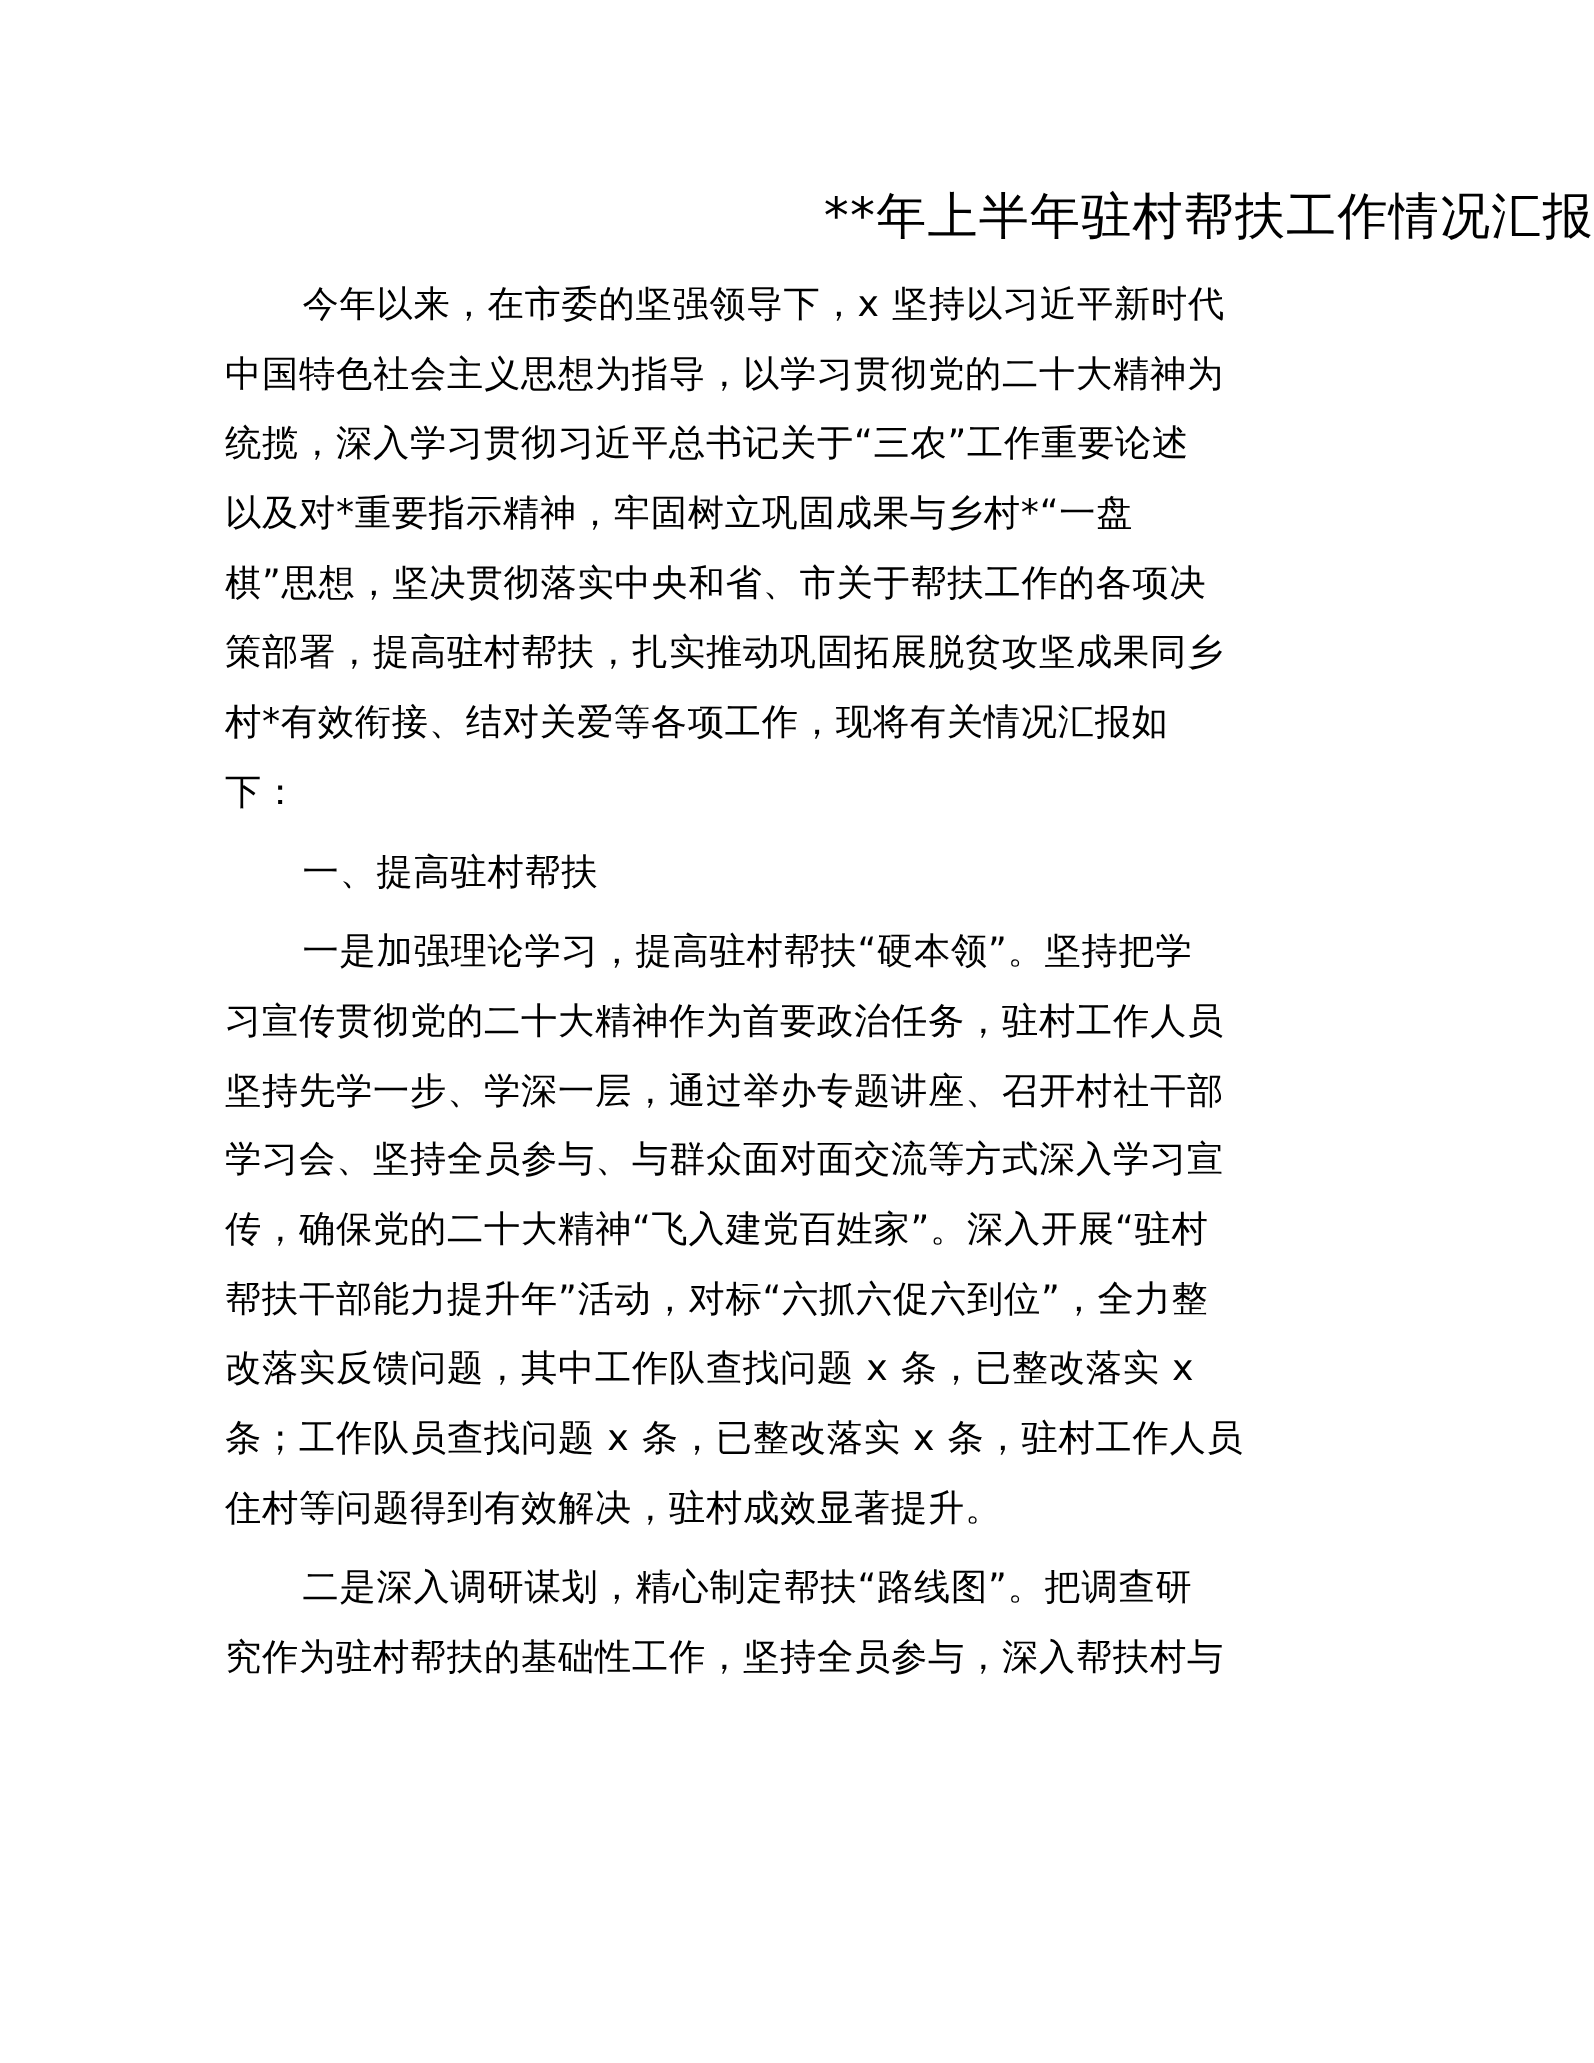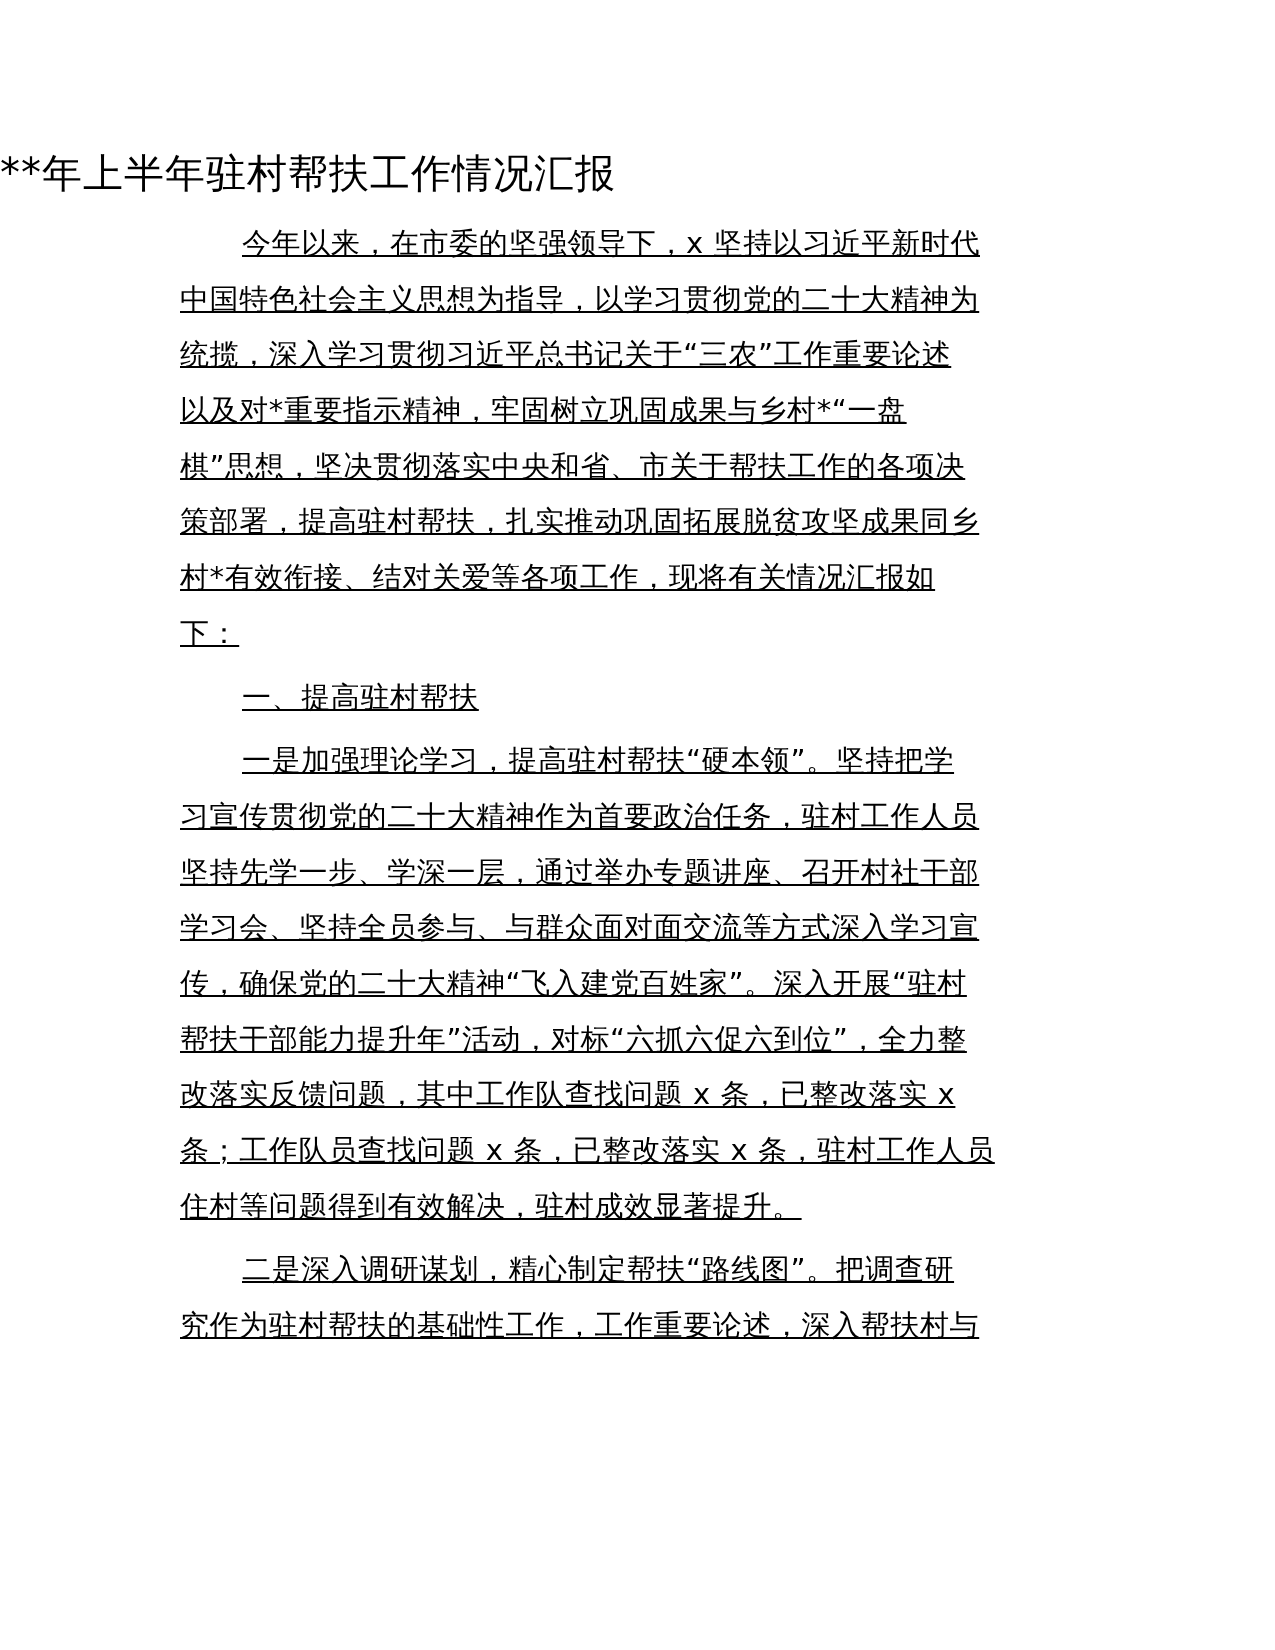--- a/index.html
+++ b/index.html
@@ -21,32 +21,31 @@
       top: 0;
       width: 1275px;
       height: 1650px;
       background: #ffffff;
     }
     .title {
       position: absolute;
       left: 0;
       top: 145px;
       width: 1275px;
-      text-align: left;
+      text-align: right;
       font-size: 40px;
       line-height: 56px;
       letter-spacing: 1px;
       white-space: nowrap;
     }
     .body-text {
       position: absolute;
       left: 180px;
       top: 216px;
       width: 860px;
-      text-decoration: underline;
     }
     .line {
       font-size: 29px;
       height: 55.7px;
       line-height: 55.7px;
       white-space: nowrap;
       letter-spacing: 0.6px;
     }
     .indent {
       padding-left: 62px;
@@ -88,16 +87,16 @@
       <div class="line">传，确保党的二十大精神“飞入建党百姓家”。深入开展“驻村</div>
       <div class="line">帮扶干部能力提升年”活动，对标“六抓六促六到位”，全力整</div>
       <div class="line">改落实反馈问题，其中工作队查找问题 x 条，已整改落实 x</div>
       <div class="line">条；工作队员查找问题 x 条，已整改落实 x 条，驻村工作人员</div>
       <div class="line">住村等问题得到有效解决，驻村成效显著提升。</div>
     </div>
     <div class="gap"></div>
 
     <div>
       <div class="line indent">二是深入调研谋划，精心制定帮扶“路线图”。把调查研</div>
-      <div class="line">究作为驻村帮扶的基础性工作，工作重要论述，深入帮扶村与</div>
+      <div class="line">究作为驻村帮扶的基础性工作，坚持全员参与，深入帮扶村与</div>
     </div>
   </div>
 </div>
 
 </body></html>

